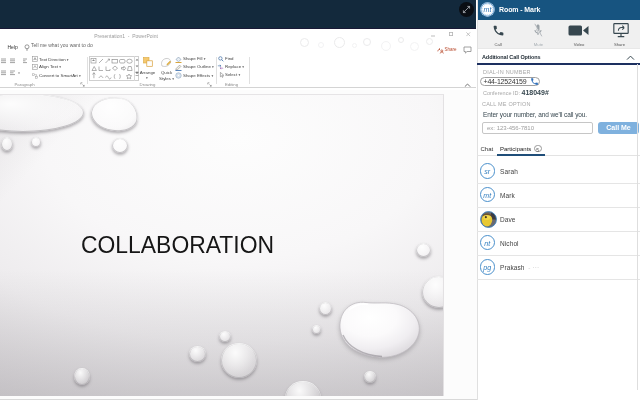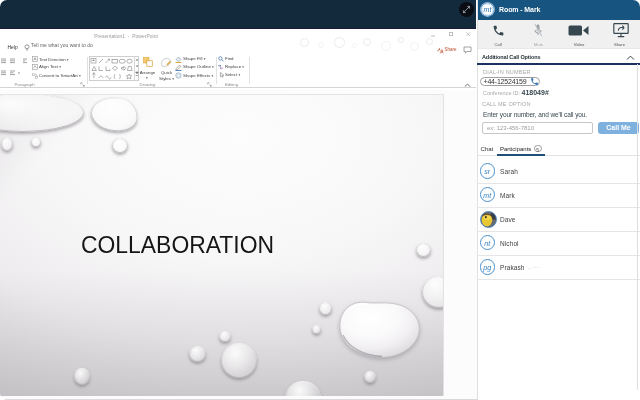--- a/index.html
+++ b/index.html
@@ -1,19 +1,19 @@
 <!DOCTYPE html>
 <html><head>
 <meta charset="utf-8">
 <style>
   * { margin:0; padding:0; box-sizing:border-box; }
   html,body { width:640px; height:400px; overflow:hidden; background:#fff;
     font-family:"Liberation Sans", sans-serif; }
   .abs { position:absolute; }
-  #stage { position:relative; width:640px; height:400px; overflow:hidden;border-radius:7px; }
+  #stage { position:relative; width:640px; height:400px; overflow:hidden; }
 
   
   #topbar { left:0; top:0; width:476px; height:29px; background:#13293c;
     border-bottom:1.5px solid #191936; }
   #expandbtn { left:459px; top:2px; width:15px; height:15px; border-radius:50%;
     background:#0a0e14; }
 
   
   #titlerow { left:4px; top:32.5px; width:244px; text-align:center; color:#9b9b9b;
     font-size:5px; }

